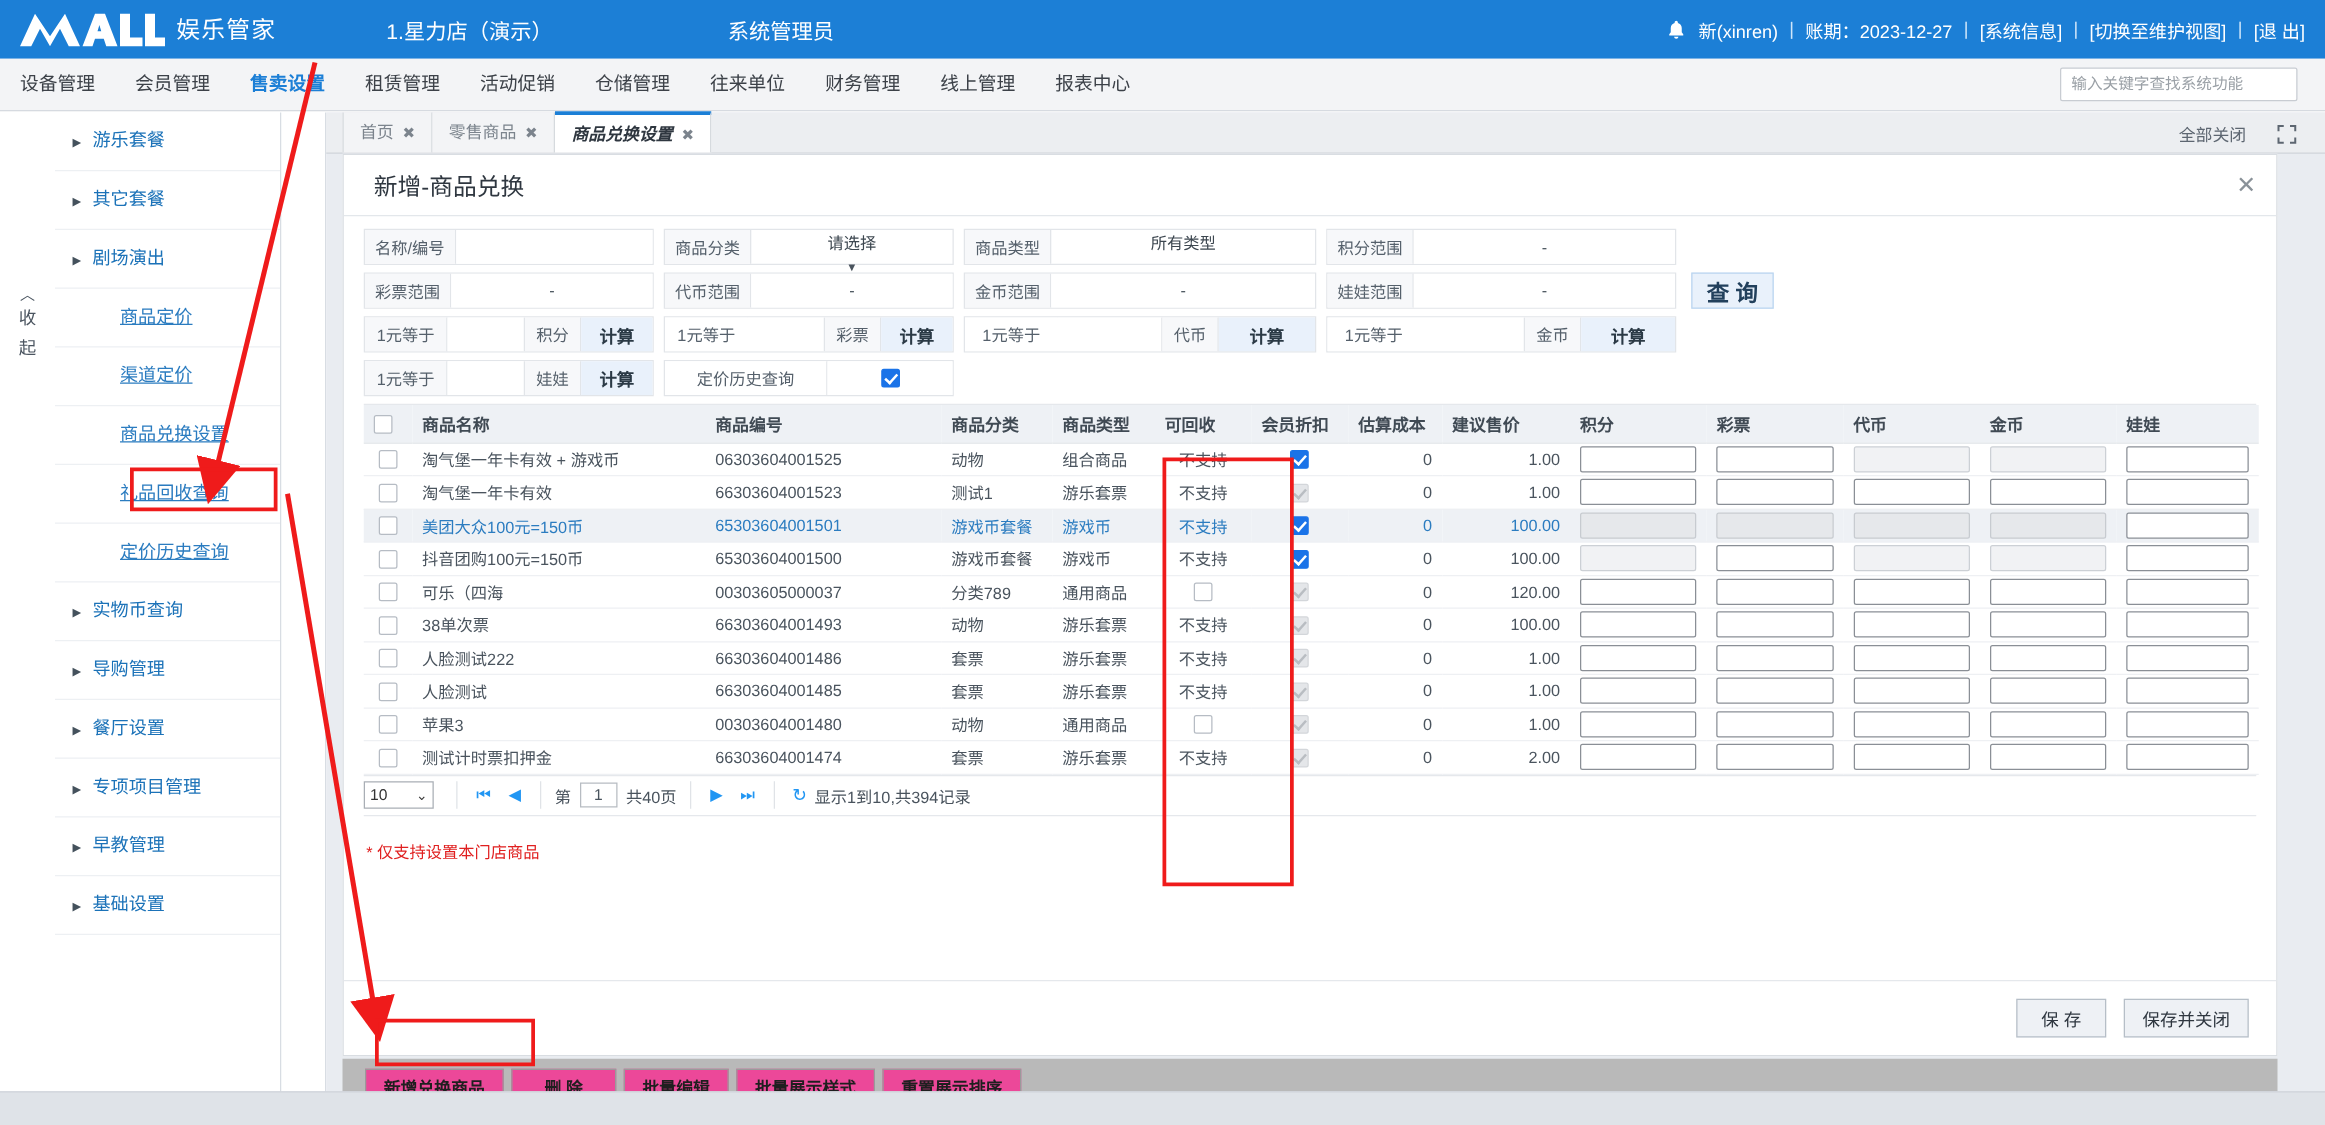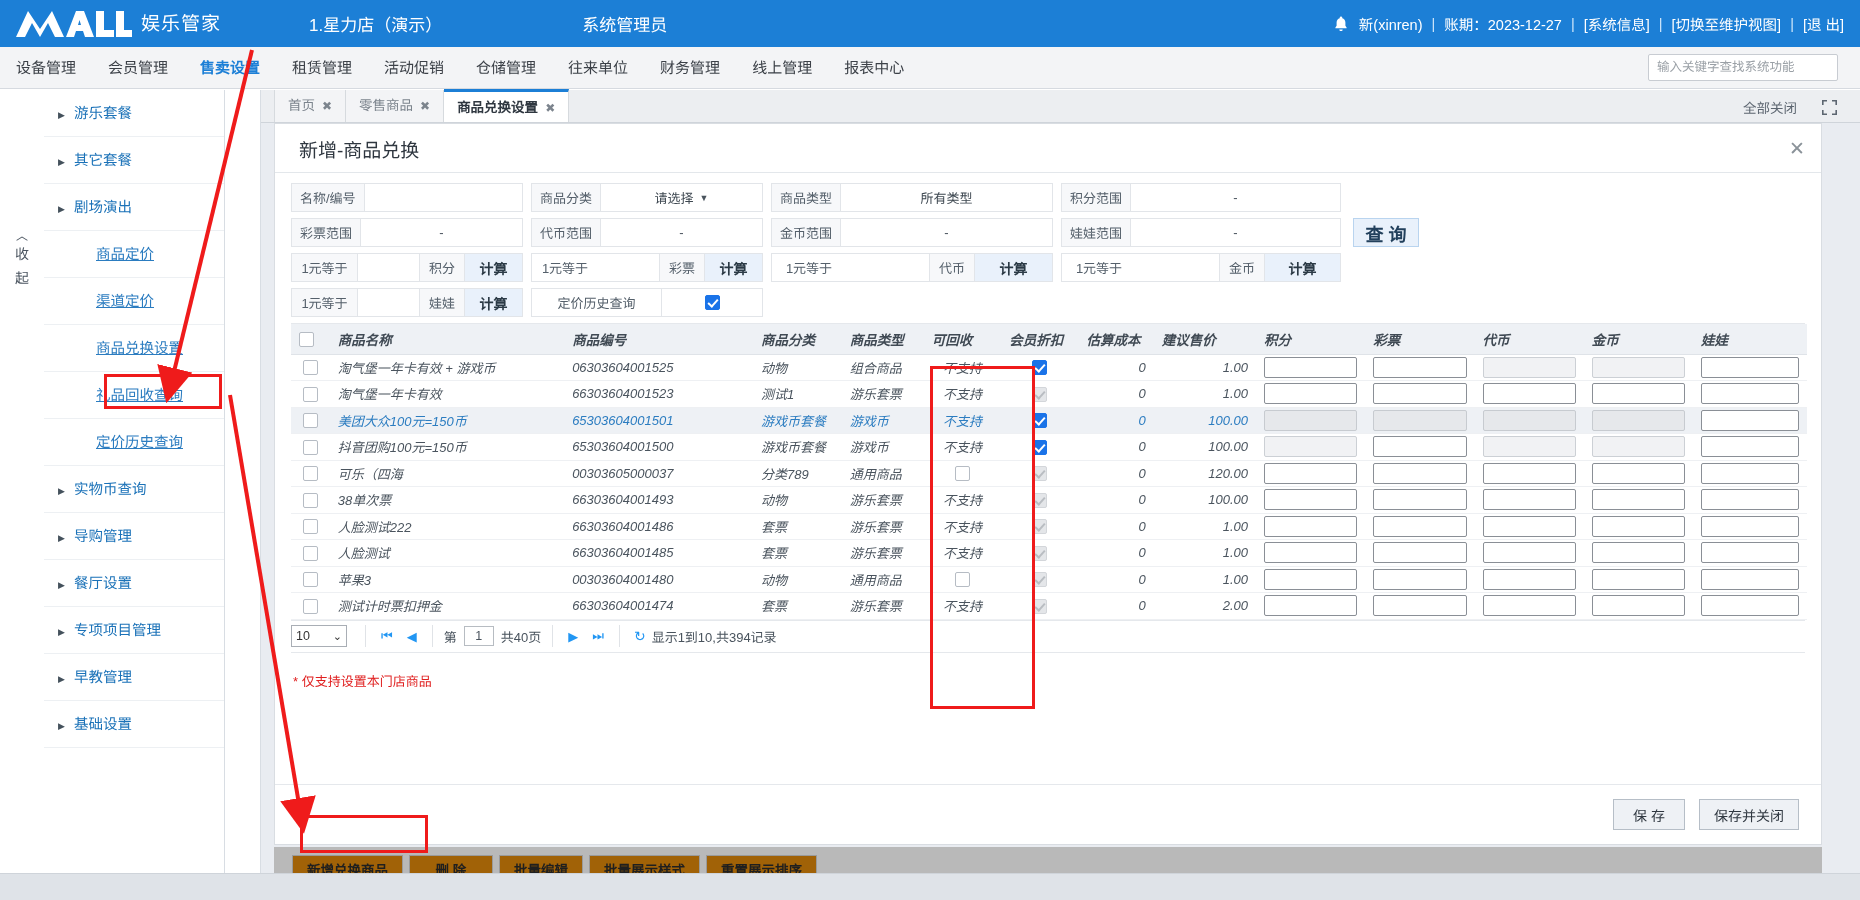--- a/index.html
+++ b/index.html
@@ -91,21 +91,21 @@
   .tab {
     height:32px; line-height:32px; padding:0 13px;
     font-size:13.5px; color:#7c848d; background:#f3f4f6;
     border-right:1px solid #d6dade; cursor:pointer; white-space:nowrap;
     position:relative;
   }
   .tab:first-child { margin-left:13px; border-left:1px solid #d6dade; }
   .tab .x { margin-left:7px; font-size:12px; font-weight:bold; color:#7c848d; }
   .tab.active {
     background:#fff; color:#2f3740; font-weight:bold;
-    border-top:3px solid #1c7fd6; height:33px; line-height:31px;
+    border-top:3px solid #1c7fd6; height:33px; line-height:31px;font-style:italic;
   }
   .tabstrip-right {
     margin-left:auto; display:flex; align-items:center; gap:24px;
     padding:0 22px 5px 0; color:#5d6671; font-size:13.5px;
   }
   .maximize-ico { display:inline-block; width:17px; height:17px; position:relative; }
 
   
   .panel {
     position:absolute; left:13px; top:33px; width:1548px; height:722px;
@@ -130,22 +130,22 @@
   .flabel {
     min-width:62px; background:#f7f8fa; border-right:1px solid #e2e5e9;
     display:flex; align-items:center; justify-content:center;
     font-size:13px; color:#55606b; padding:0 8px; white-space:nowrap;
   }
   .finput {
     background:#fff; display:flex; align-items:center; justify-content:center;
     font-size:13px; color:#4a545e; padding:0 6px;
   }
   .fselect {
-    display:flex; align-items:center; justify-content:center; gap:6px;
-    font-size:13px; color:#3d4750;
+    display:flex; align-items:center; gap:6px;
+    font-size:13px; color:#3d4750;flex-direction:column;
   }
   .caret-dn { font-size:9px; color:#4a545e; }
   .fbox {
     border-right:1px solid #e2e5e9;
   }
   .fbtn {
     background:#e9f1fb; display:flex; align-items:center; justify-content:center;
     font-size:14px; color:#2b3a46; font-weight:bold; padding:0 13px; cursor:pointer;
     border-left:1px solid #e2e5e9;
   }
@@ -170,21 +170,21 @@
     border:solid #fff; border-width:0 2px 2px 0; transform:rotate(42deg);
   }
   .chk.dis { background:#e4e6e9; border-color:#d3d6da; }
   .chk.dis::after {
     content:""; position:absolute; left:4px; top:1px; width:4px; height:8px;
     border:solid #b9bdc2; border-width:0 2px 2px 0; transform:rotate(42deg);
   }
 
   
   .tablewrap { margin:6px 16px 0 16px; border-top:1px solid #e5e8ec; }
-  table.grid { width:1516px; border-collapse:collapse; table-layout:fixed;font-style:italic; }
+  table.grid { width:1516px; border-collapse:collapse; table-layout:fixed; }
   table.grid th {
     background:#eef1f5; font-size:13.5px; color:#404a54; font-weight:bold;
     text-align:left; height:30px; padding:0 8px; border-bottom:1px solid #dfe3e8;
     white-space:nowrap;
   }
   table.grid td {
     height:26.5px; font-size:13px; color:#4a545e; padding:0 8px;
     border-bottom:1px solid #eef0f3; white-space:nowrap;
   }
   table.grid tr.sel td { background:#eef1f5; color:#2b7cc0; }
@@ -230,21 +230,21 @@
   }
 
   
   .actionbar {
     position:absolute; left:13px; top:757px; width:1548px; height:44px;
     background:#b9b9b9;
     display:flex; align-items:center; padding-left:18px; gap:6px;
   }
   .act-btn {
     height:28px; min-width:84px; padding:0 14px;
-    background:#a16207; border:1px solid #9a9a9a;
+    background:#ec4899; border:1px solid #9a9a9a;
     font-size:13.5px; color:#1f1f1f; font-weight:bold;
     display:flex; align-items:center; justify-content:center; cursor:pointer;
   }
   .bottom-strip {
     position:absolute; left:13px; top:801px; width:1548px; height:9px; background:#cfcfcf;
   }
 
   
   .pagebottom {
     position:absolute; left:0; top:873px; width:1860px; height:27px; background:#dfe3e8;

